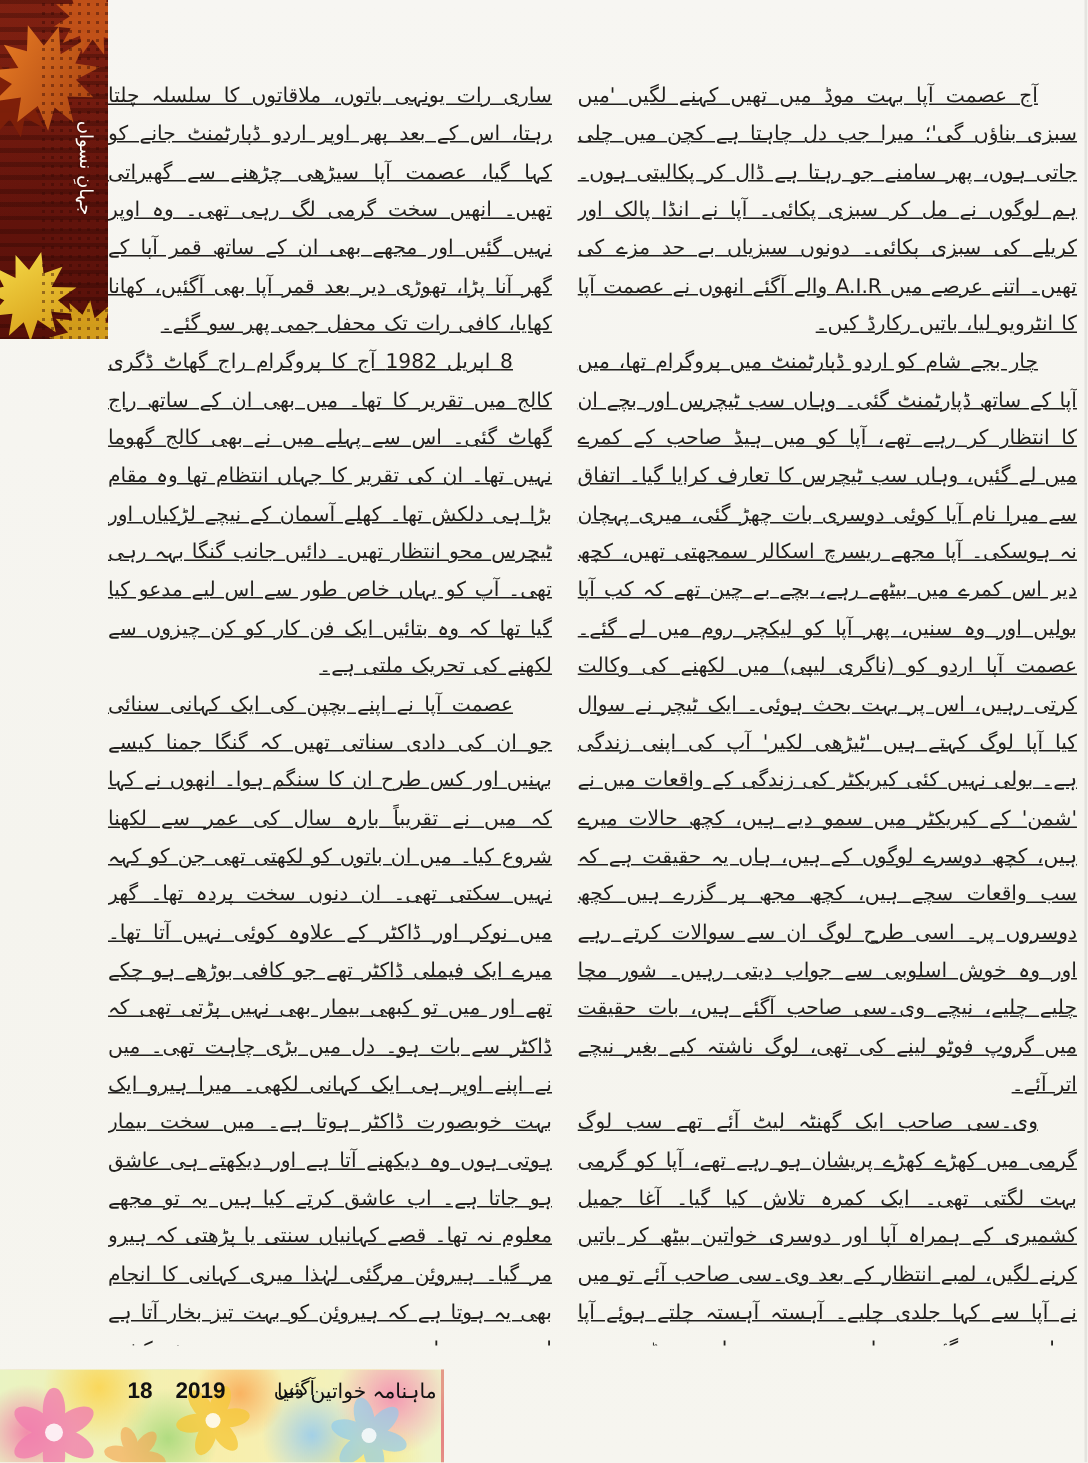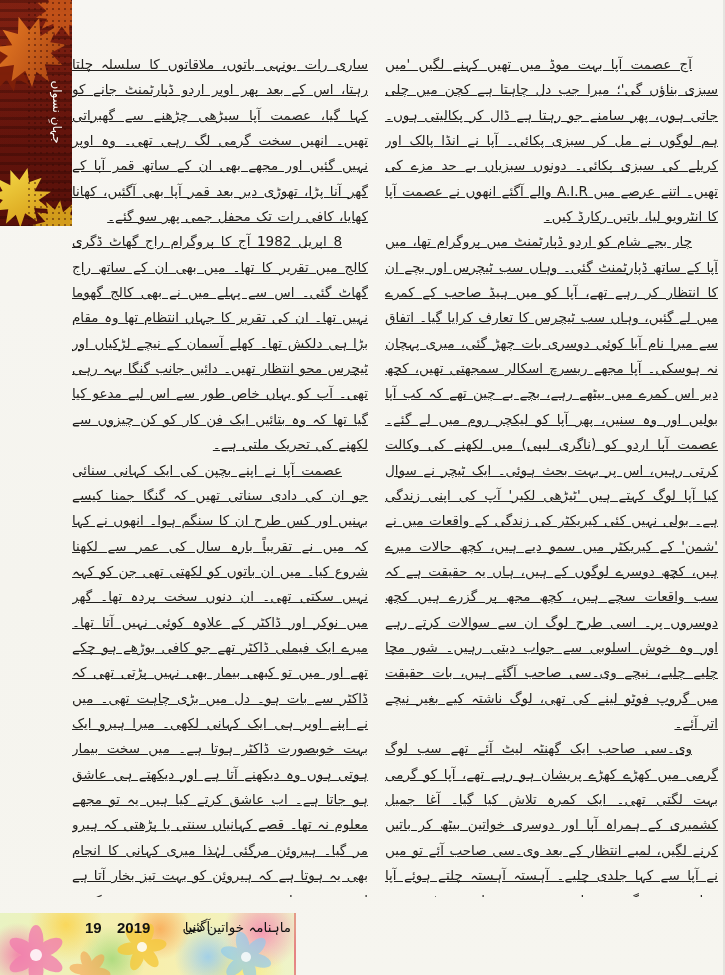--- a/index.html
+++ b/index.html
@@ -128,17 +128,17 @@
       <use href="#fl" fill="#f5c93b" opacity="0.8" transform="translate(142,34) rotate(22) scale(0.95)"></use>
       <circle cx="142" cy="34" r="5" fill="#fff" opacity="0.85"></circle>
       <use href="#fl" fill="#8ecbef" opacity="0.65" transform="translate(246,44) rotate(-14)"></use>
       <circle cx="246" cy="44" r="5" fill="#fff" opacity="0.8"></circle>
       <use href="#fl" fill="#f6a24e" opacity="0.6" transform="translate(90,58) rotate(40) scale(0.8)"></use>
     </svg>
     <div class="footer-text">
       <span class="f-name">ماہنامہ خواتین دنیا</span>
       <span class="f-month">آگئیں</span>
       <span class="f-year">2019</span>
-      <span class="f-page">19</span>
+      <span class="f-page">18</span>
     </div>
   </div>
 
 </div>
 
 </body></html>

